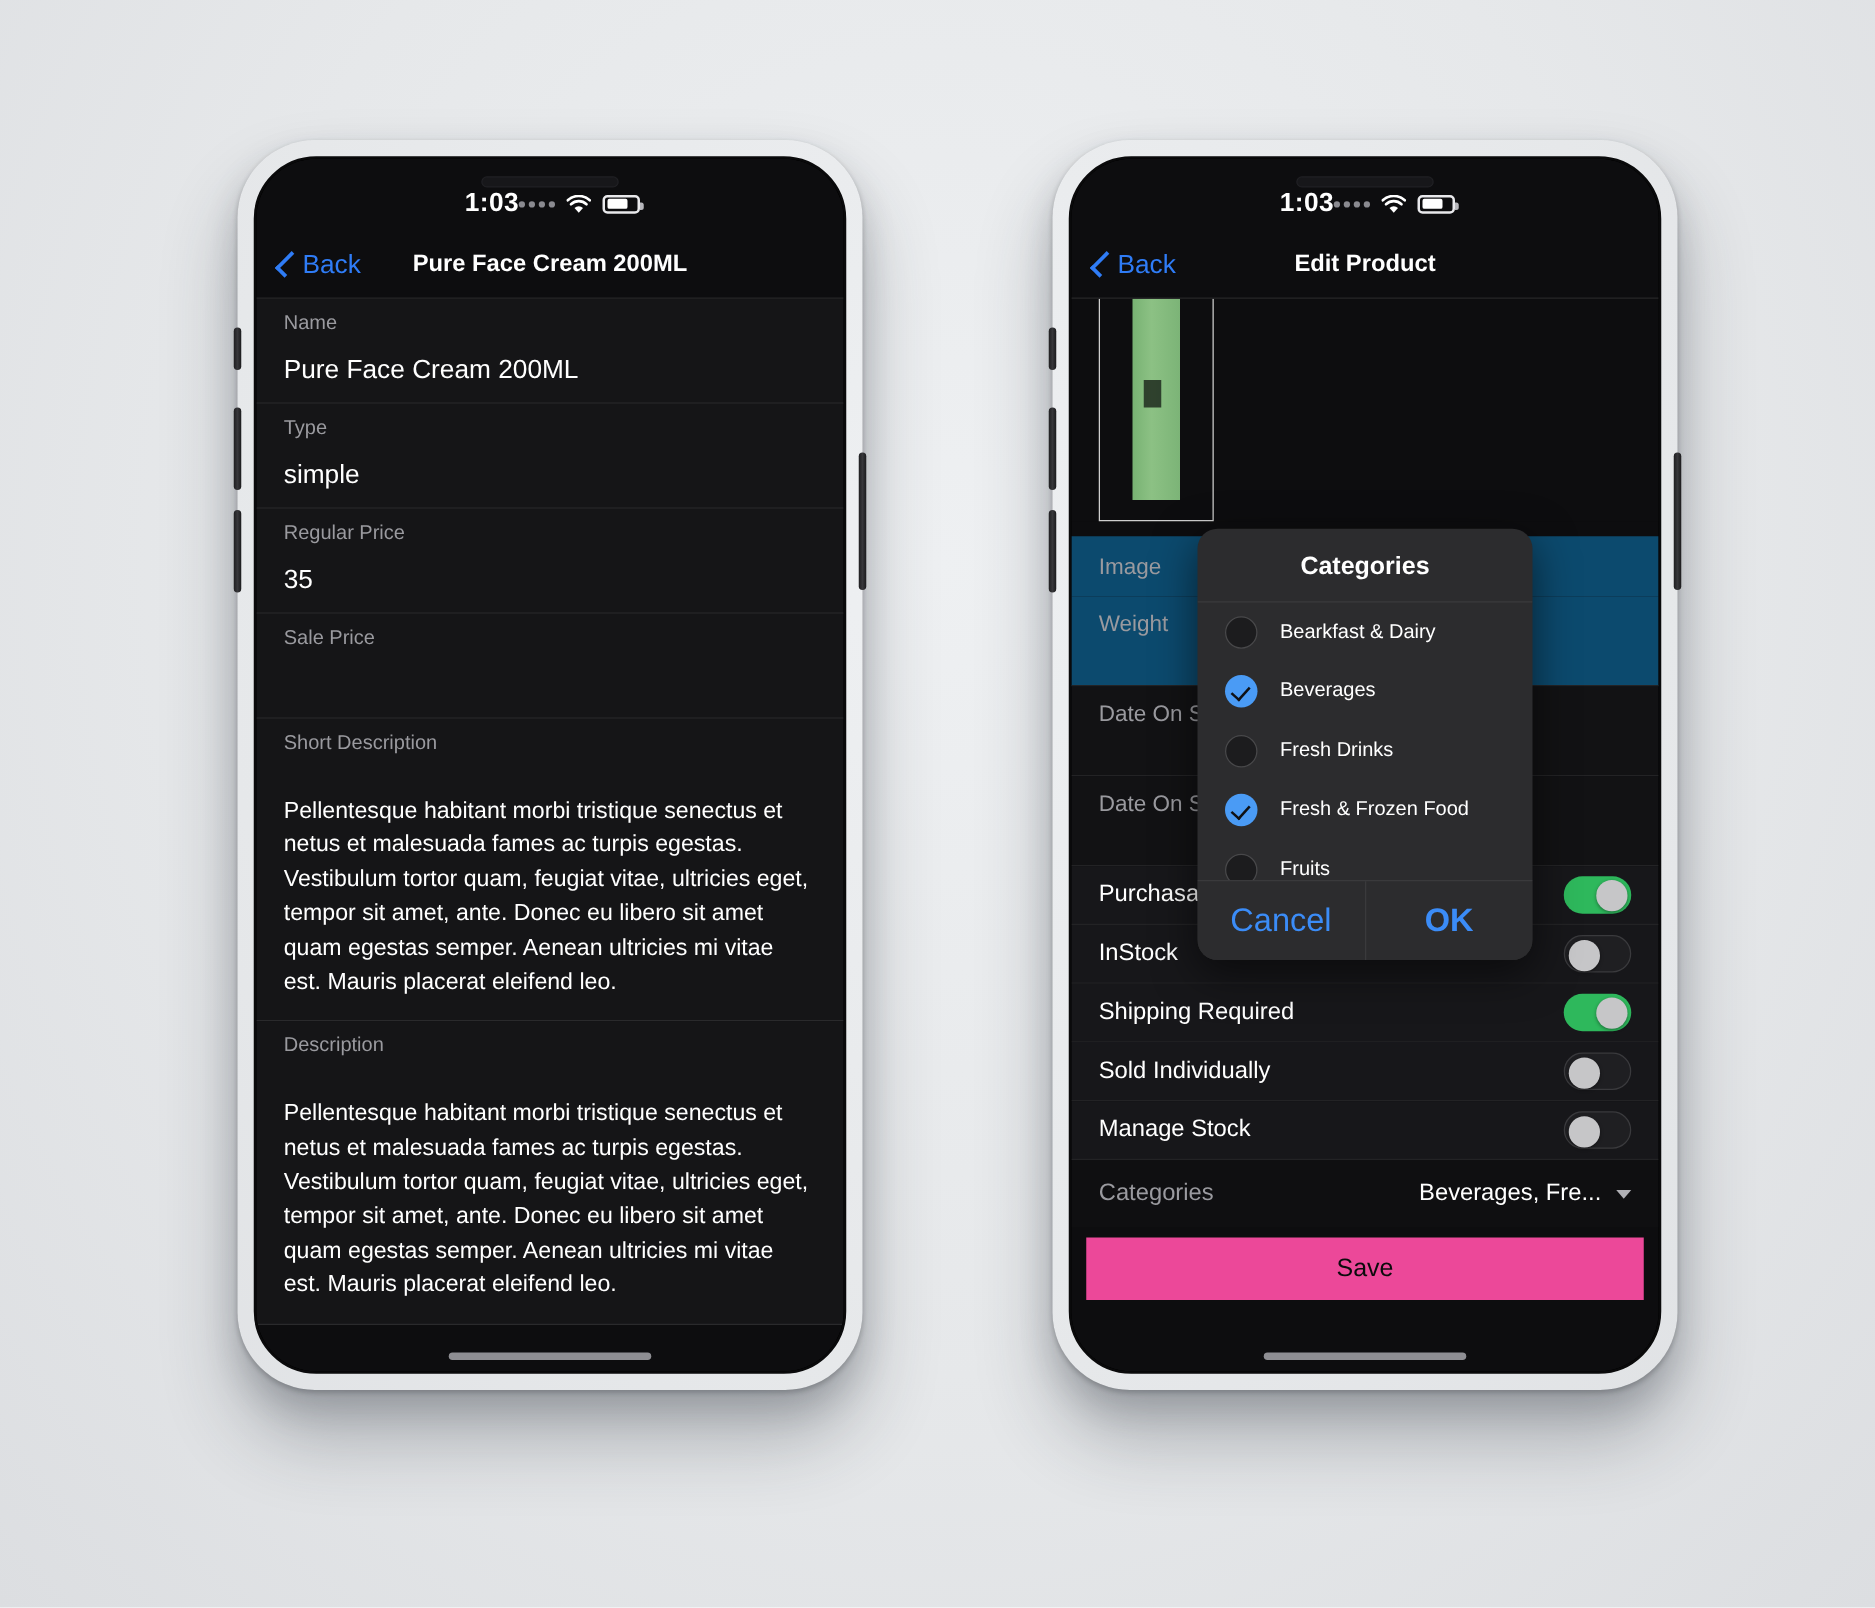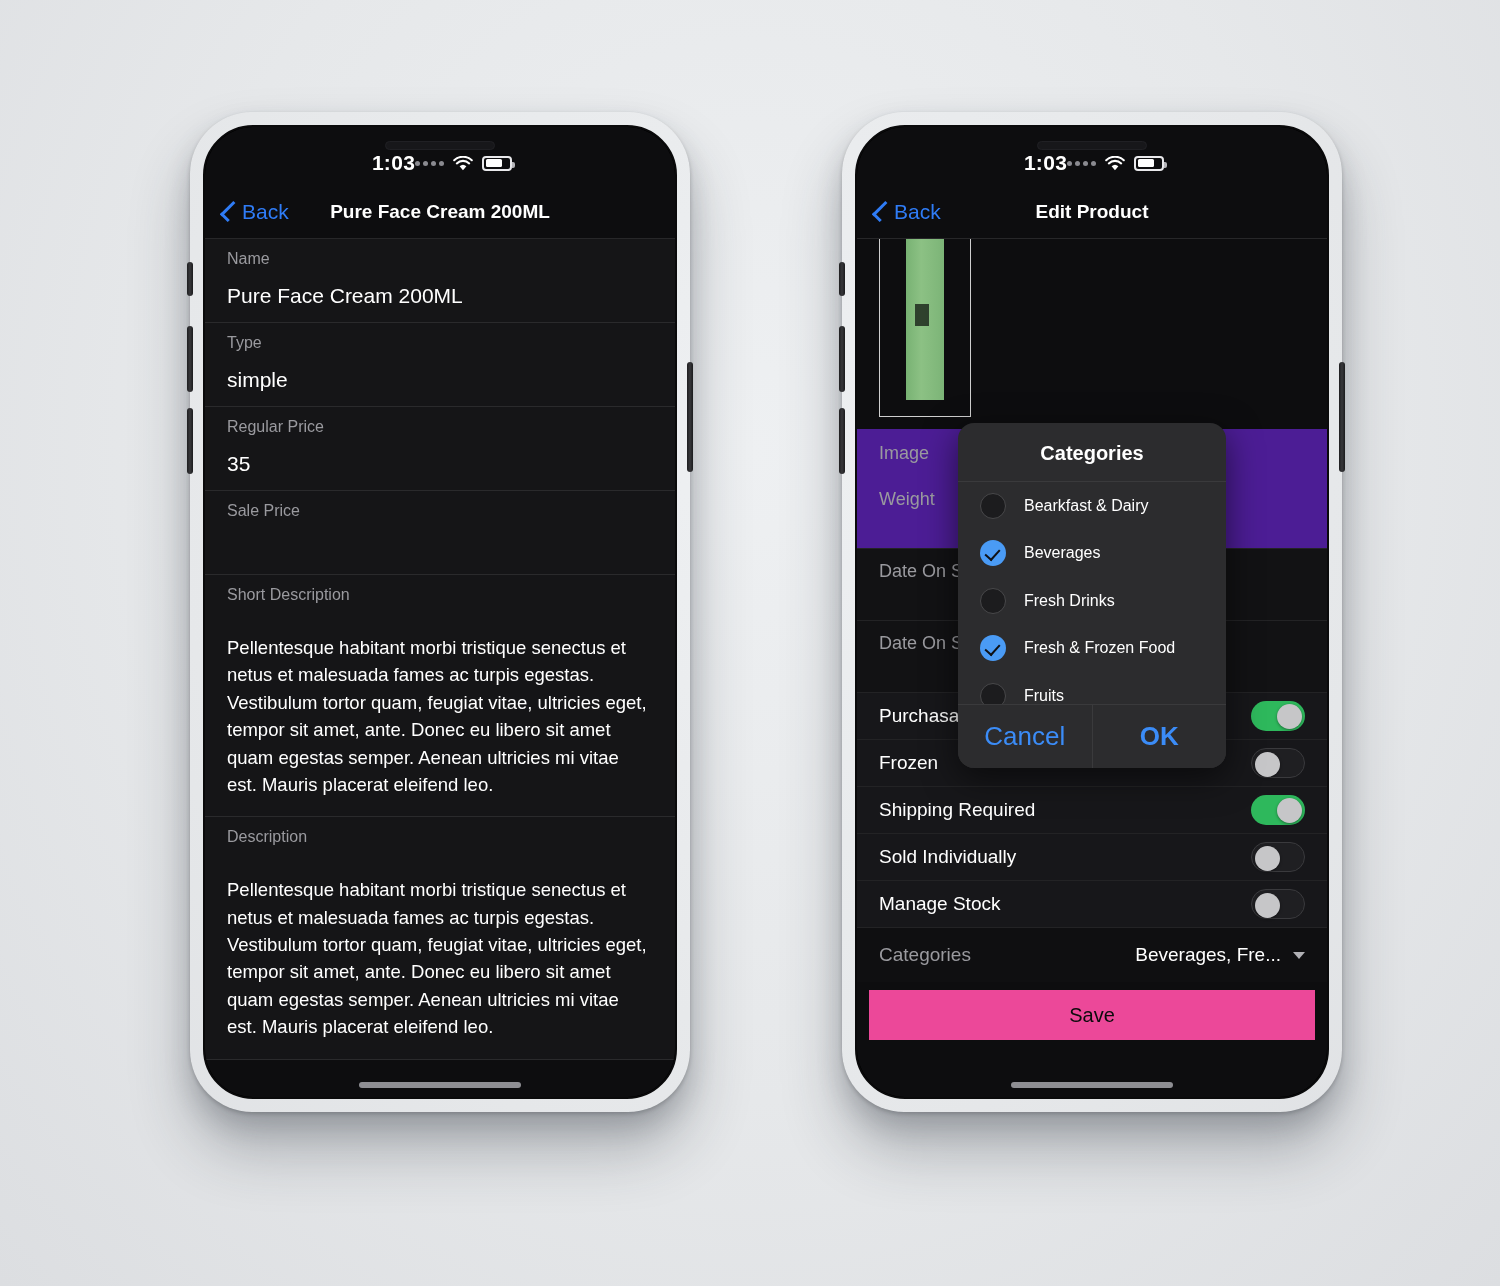--- a/index.html
+++ b/index.html
@@ -417,45 +417,45 @@
       </div>
 
       <div class="content">
 
         <div class="img-thumb-wrap">
           <div class="img-thumb">
             <div class="bottle"></div>
           </div>
         </div>
 
-        <div class="r-row" style="margin-top:12px;border-bottom:none;background:#4c1d95;">
+        <div class="r-row" style="margin-top:12px;border-bottom:none;background:#0c4a6e;">
           <span>Image</span>
         </div>
 
-        <div class="r-row tall" style="background:#4c1d95;">
+        <div class="r-row tall" style="background:#0c4a6e;">
           <span>Weight</span>
         </div>
 
         <div class="r-row tall">
           <span>Date On Sale</span>
         </div>
 
         <div class="r-row tall">
           <span>Date On Sale</span>
         </div>
 
         <div class="r-row toggle">
           <span>Purchasable</span>
           <span class="sw on">
               <span class="knob"></span>
             </span>
         </div>
 
         <div class="r-row toggle">
-          <span>Frozen</span>
+          <span>InStock</span>
           <span class="sw off">
               <span class="knob"></span>
             </span>
         </div>
 
         <div class="r-row toggle">
           <span>Shipping Required</span>
           <span class="sw on">
               <span class="knob"></span>
             </span>

